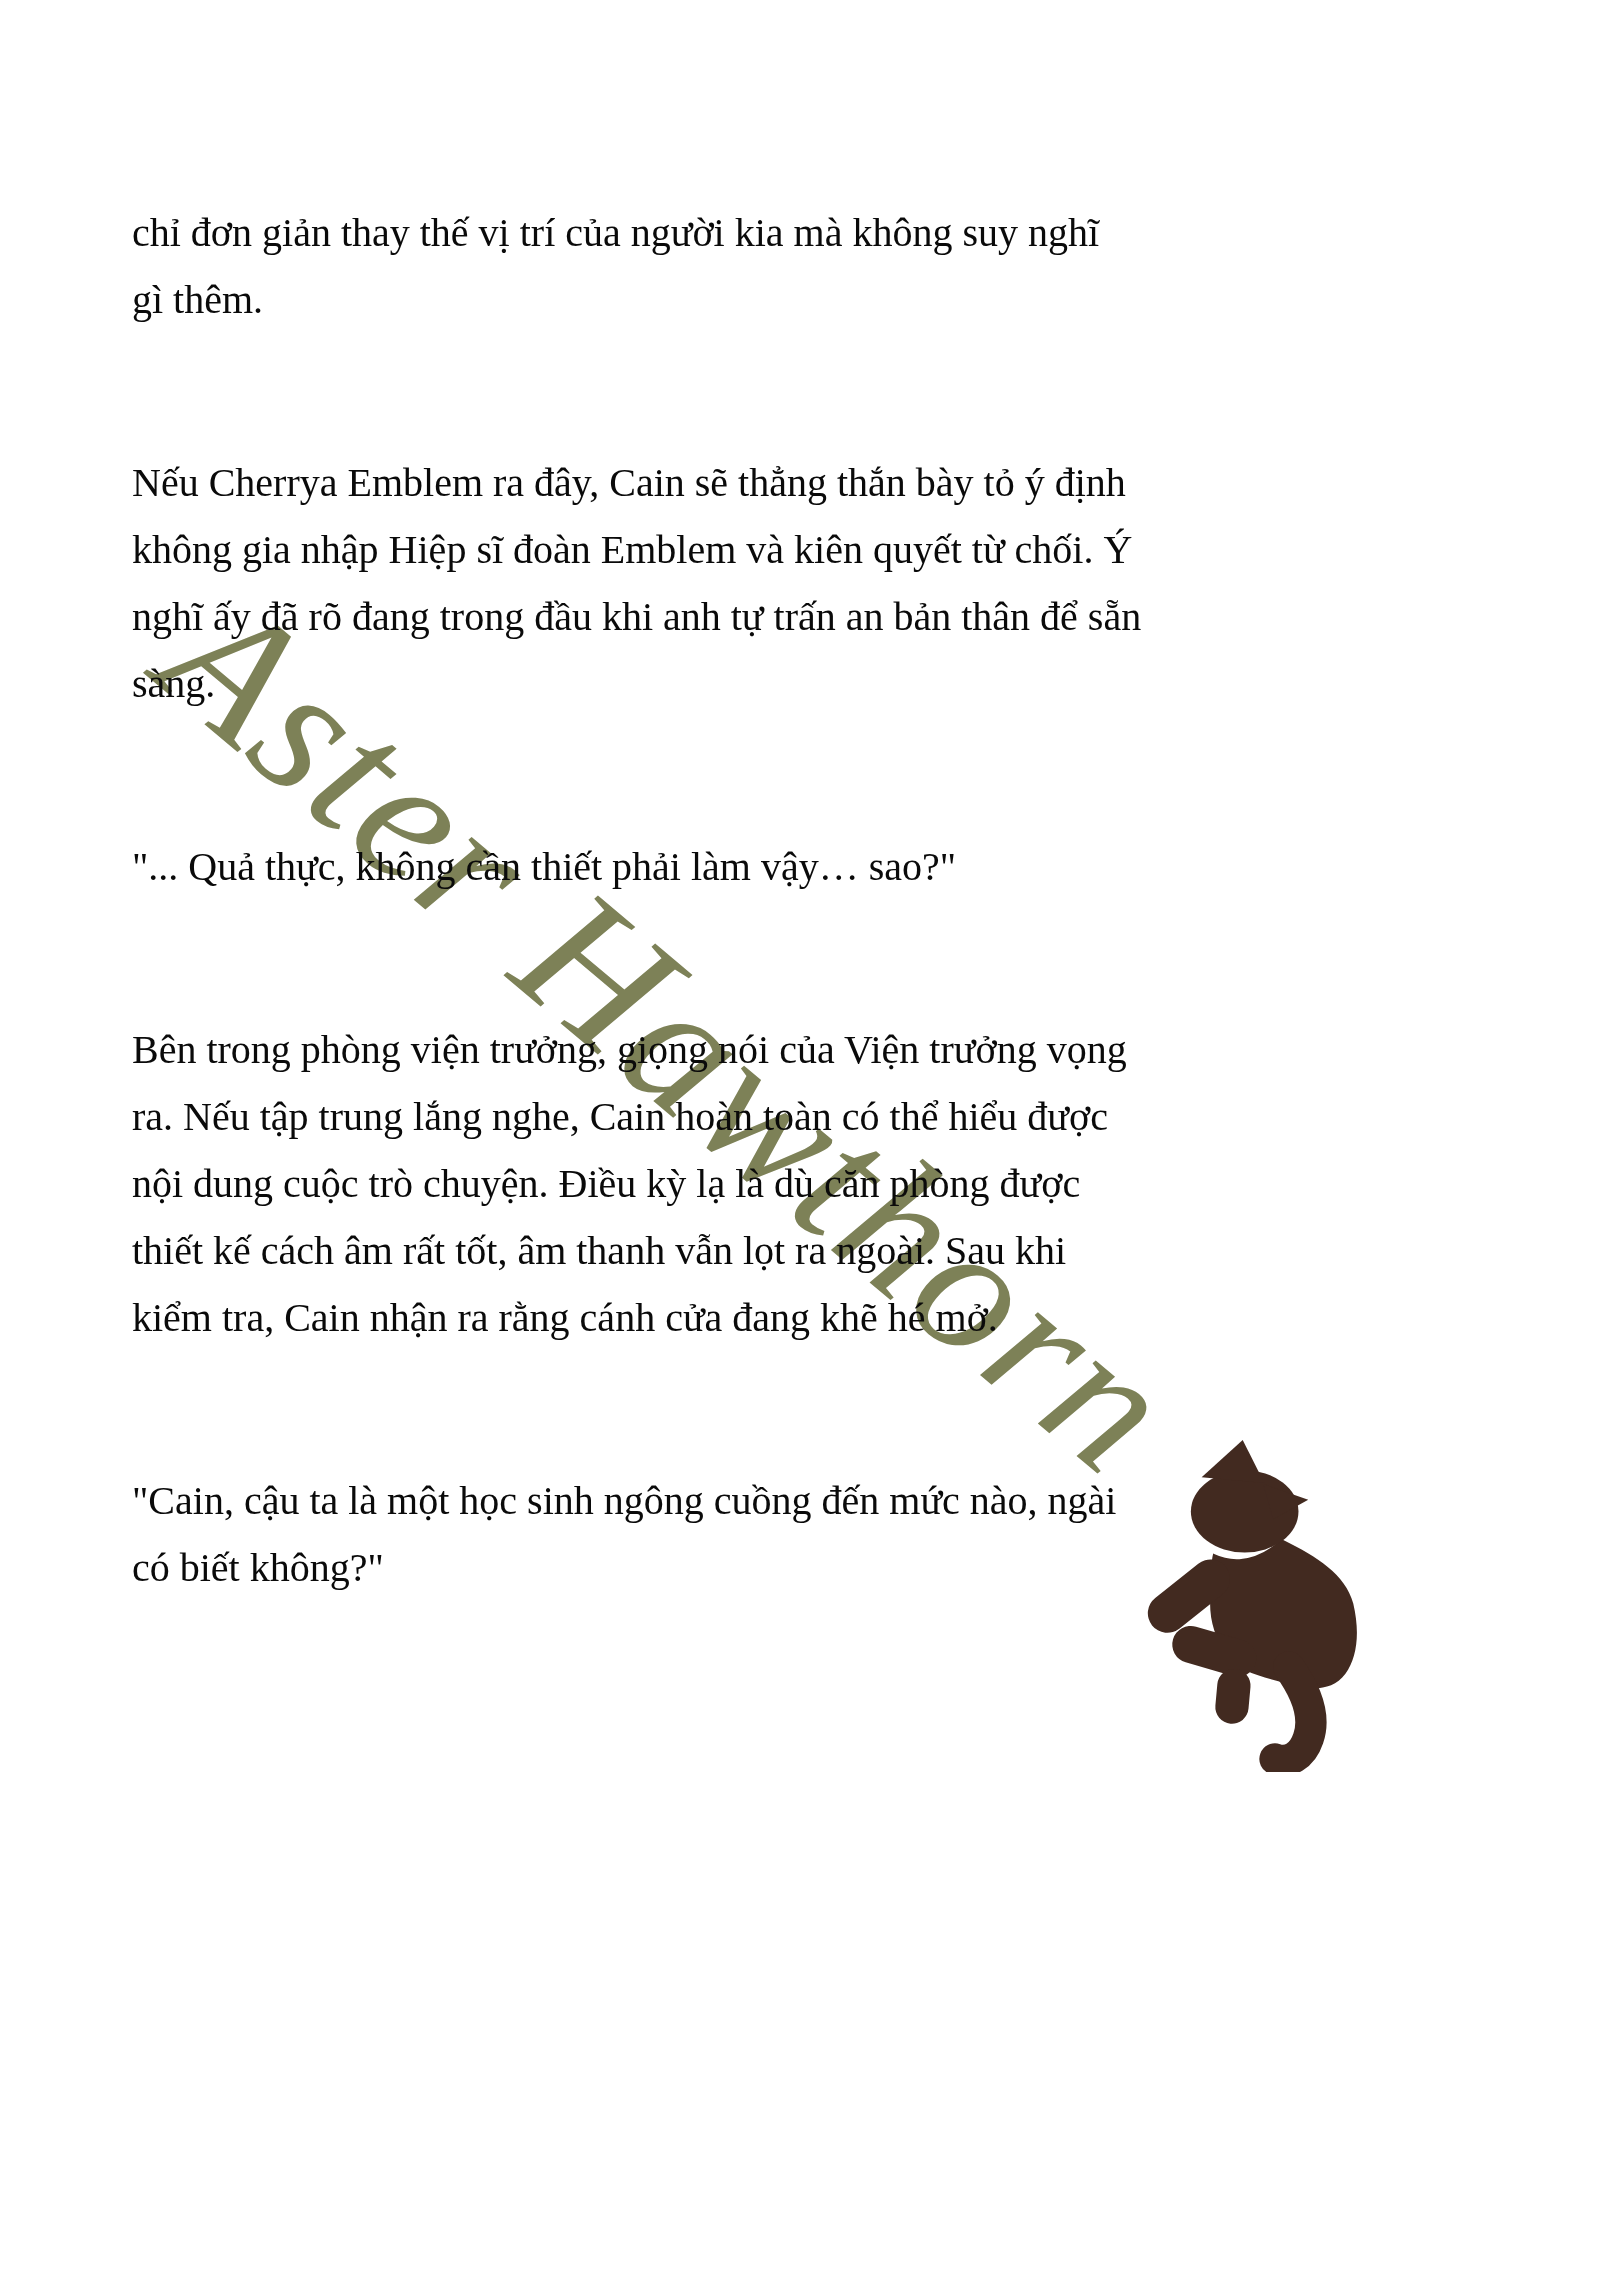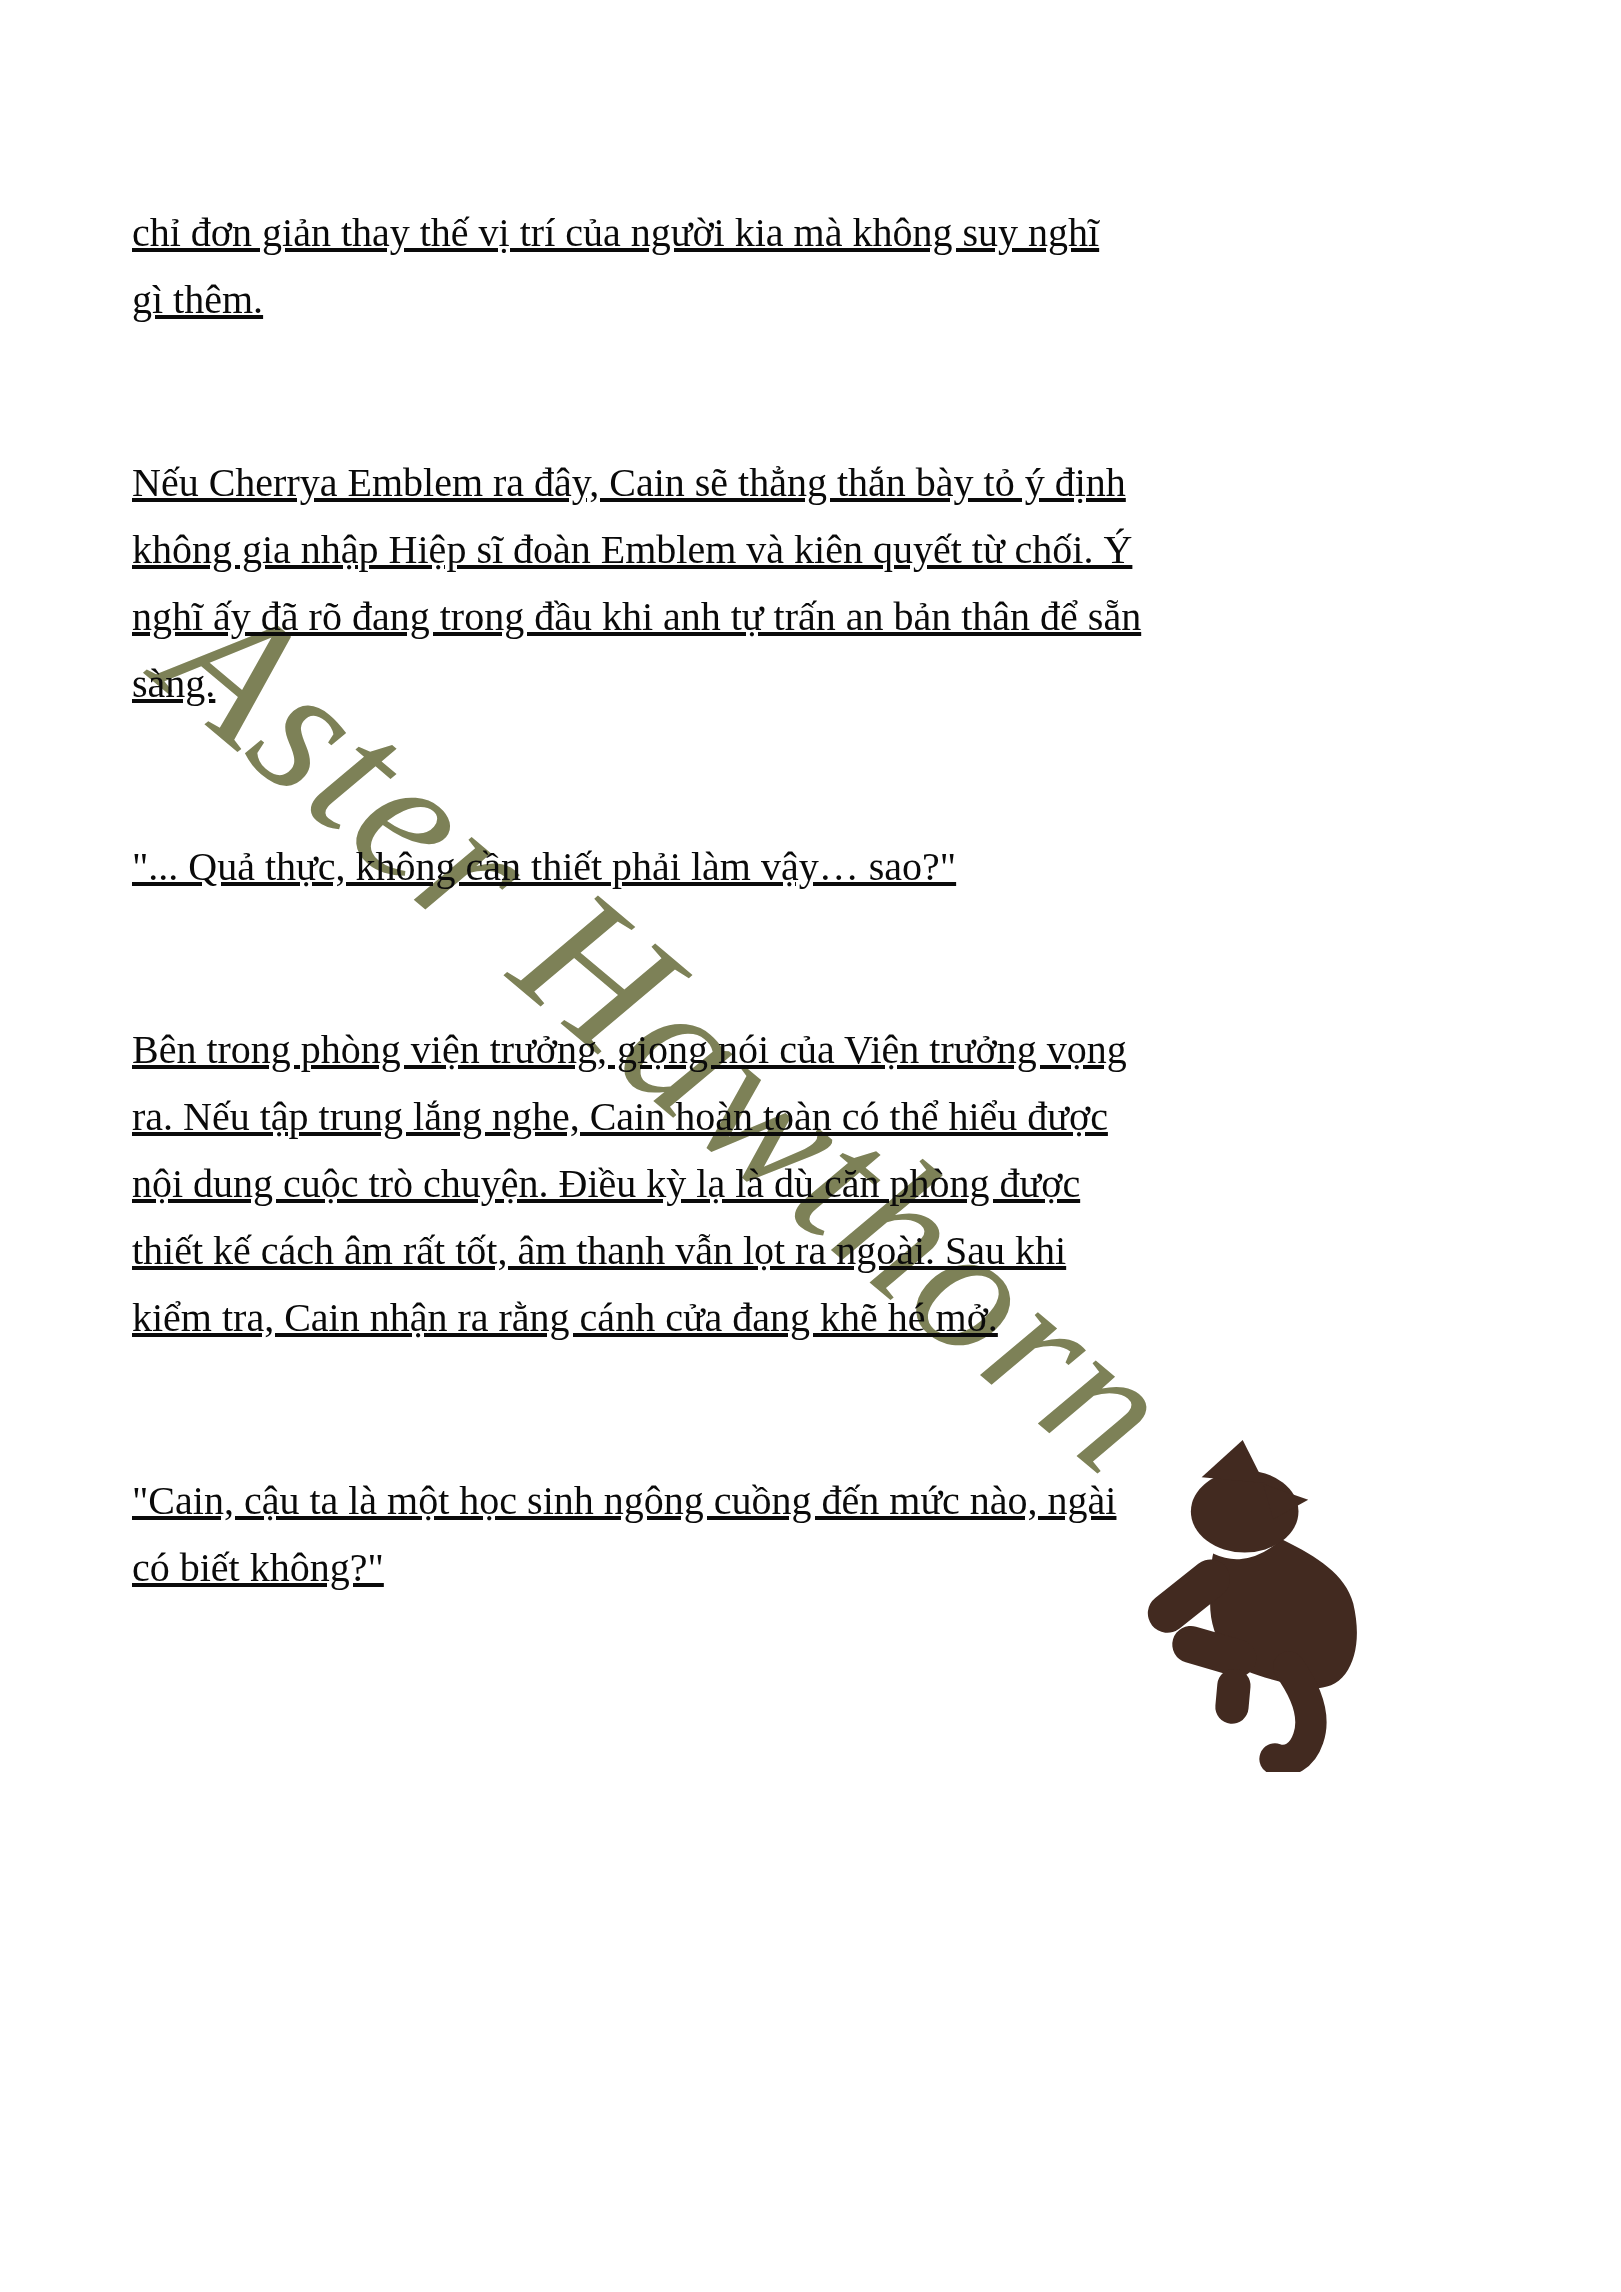--- a/index.html
+++ b/index.html
@@ -37,21 +37,20 @@
     top: 199px;
     width: 1029px;
     z-index: 3;
   }
   .text-block p {
     margin: 0 0 116px 0;
     font-size: 40px;
     line-height: 67px;
     color: #0a0a0a;
     white-space: pre-line; 
-    text-decoration: underline;
   }
 </style>
 </head>
 <body>
 
 <div class="page">
 
   <div class="watermark" style="color: rgb(125, 129, 87);">Aster Hawthorn</div>
 
   <svg class="cat" width="225" height="345" viewBox="0 0 230 352">

